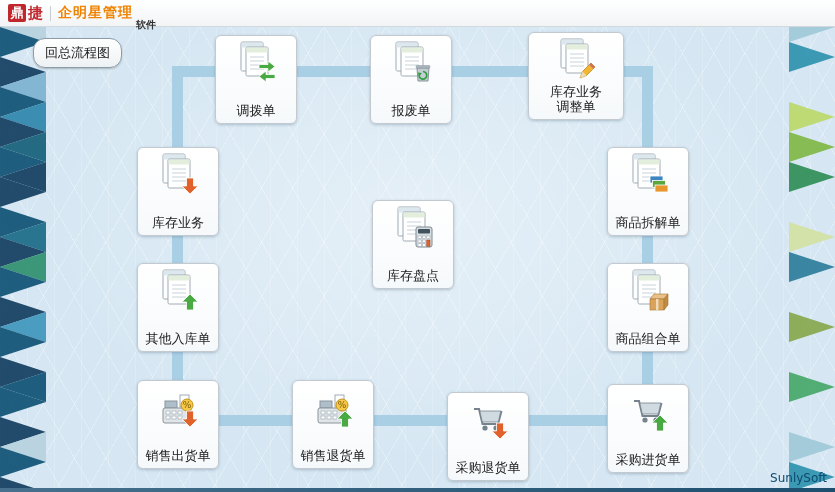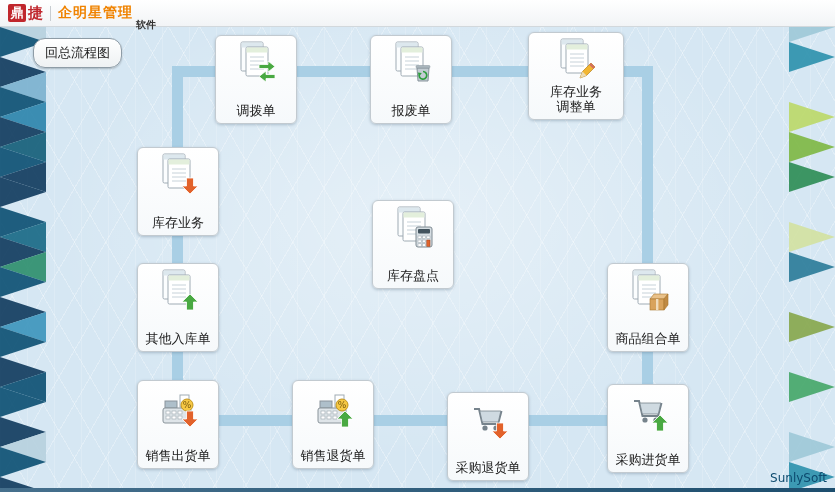--- a/index.html
+++ b/index.html
@@ -261,20 +261,29 @@
   <div class="node" style="left:137px;top:147px">
     <div class="icon">
       <svg viewBox="0 0 44 44">
           <use href="#sym-pages"></use>
           <use href="#sym-arrow-down" x="26" y="26" fill="#e2622b" stroke="#ffffff" stroke-width="0.8"></use>
         </svg>
     </div>
     <div class="label">库存业务</div>
   </div>
 
+  <div class="node" style="left:607px;top:147px">
+    <div class="icon">
+      <svg viewBox="0 0 44 44">
+          <use href="#sym-pages"></use>
+          <use href="#sym-sheets" x="24" y="24"></use>
+        </svg>
+    </div>
+    <div class="label">商品拆解单</div>
+  </div>
 
   <div class="node" style="left:372px;top:200px">
     <div class="icon">
       <svg viewBox="0 0 44 44">
           <use href="#sym-pages"></use>
           <use href="#sym-calc" x="25" y="22"></use>
         </svg>
     </div>
     <div class="label">库存盘点</div>
   </div>

